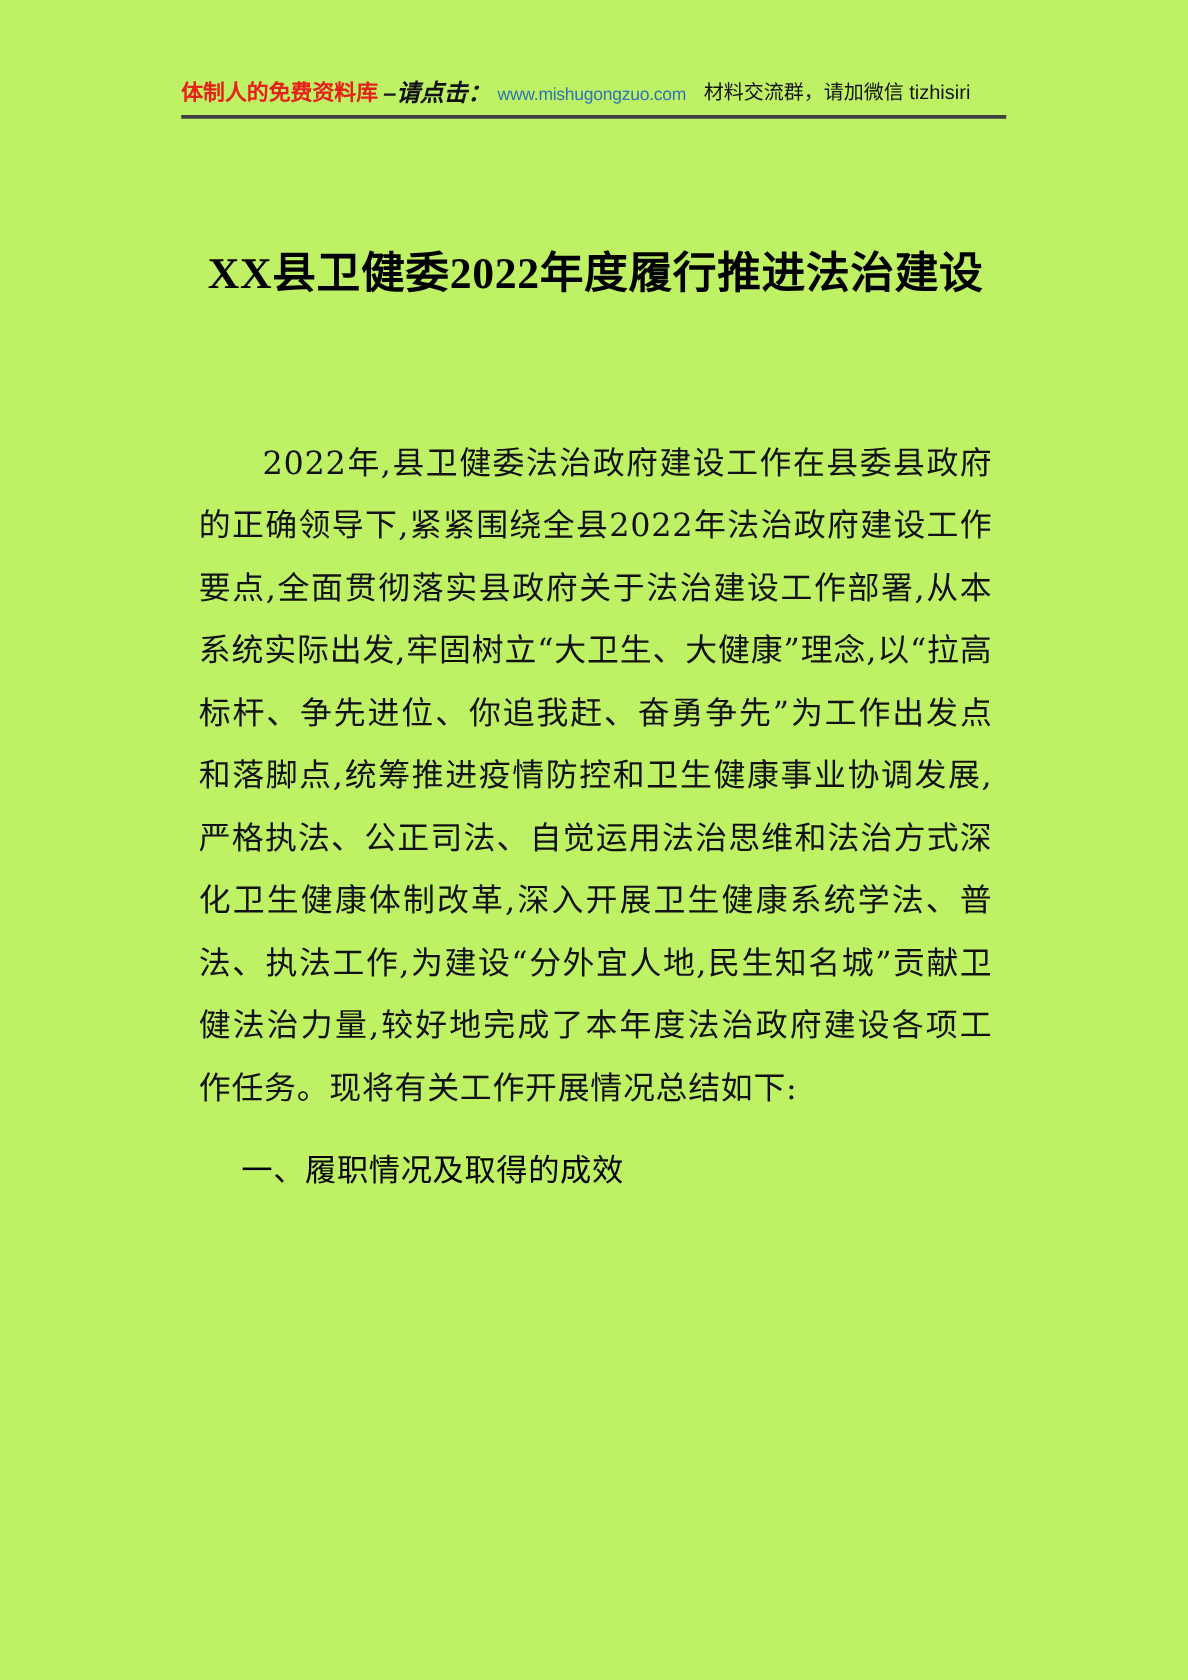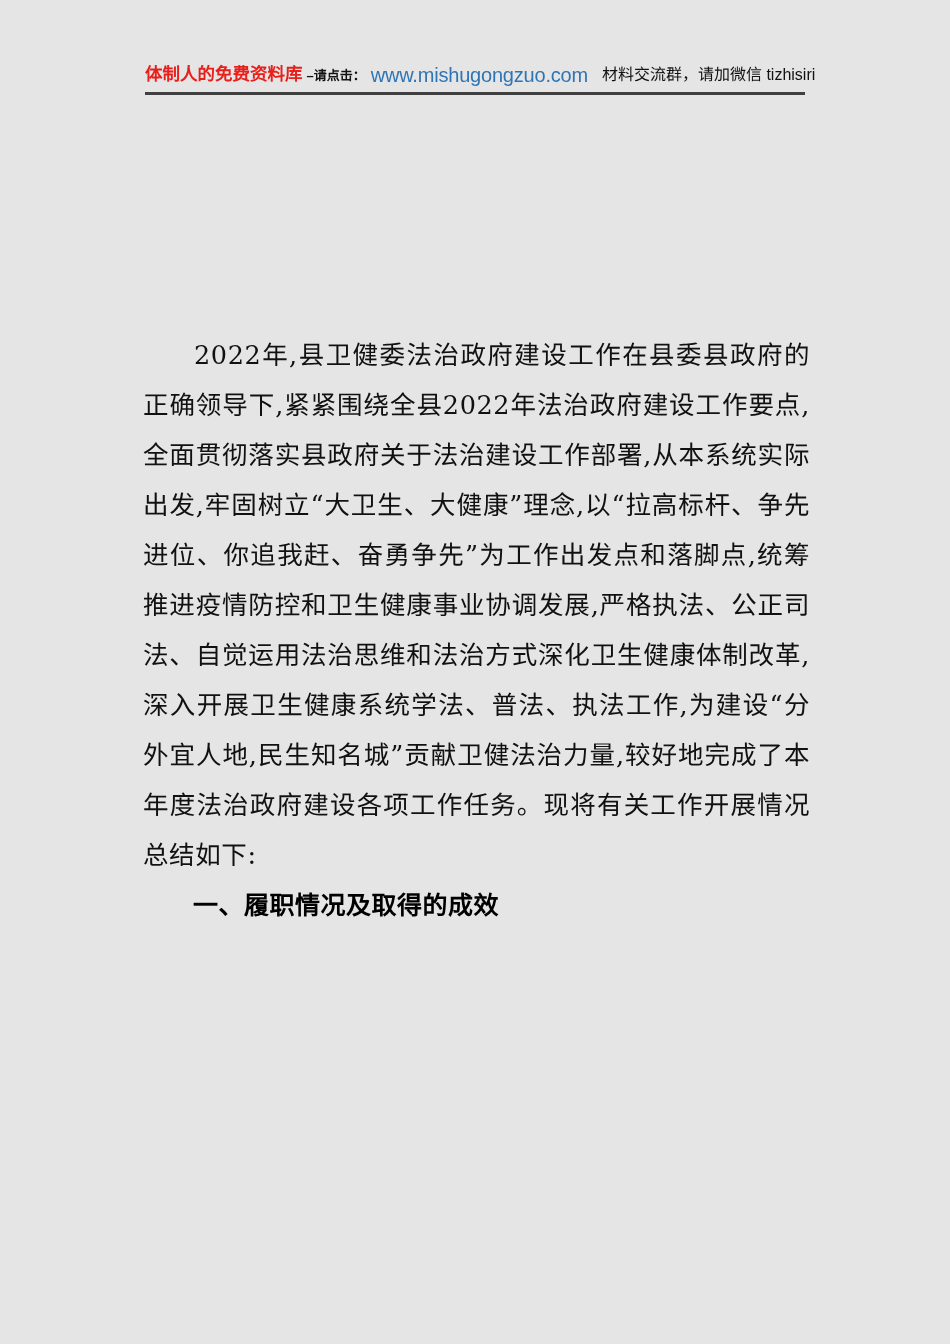--- a/index.html
+++ b/index.html
@@ -14,21 +14,21 @@
     position: relative;
     overflow: hidden;
     font-family: "Liberation Serif", "DejaVu Serif", serif;
     color: #000000;
     -webkit-font-smoothing: antialiased;
   }
 
   .page {
     position: absolute;
     inset: 0;
-    background: #e5e5e5;
+    background: #bef264;
   }
 
   
   .promo-header {
     position: absolute;
     left: 145px;
     top: 58px;
     width: 660px;
     height: 34px;
     display: flex;
@@ -40,27 +40,28 @@
     letter-spacing: 0px;
   }
   .promo-brand {
     color: #E8201C;
     font-weight: 700;
     font-size: 17.5px;
   }
   .promo-click {
     color: #121212;
     font-weight: 700;
-    font-size: 13px;
+    font-size: 19px;
     margin-left: 4px;
+    font-style: italic;
   }
   .promo-url {
     color: #2E75B6;
     font-weight: 400;
-    font-size: 20px;
+    font-size: 14px;
     margin-left: 5px;
     letter-spacing: -0.2px;
   }
   .promo-tail {
     color: #121212;
     font-weight: 400;
     font-size: 16px;
     margin-left: 14px;
   }
   .promo-rule {
@@ -95,51 +96,52 @@
     top: 330px;
     width: 667px;
     font-family: "DejaVu Serif", "Liberation Serif", serif;
     font-size: 25.5px;
     line-height: 50px;
     color: #111111;
     text-align: justify;
     text-justify: inter-ideograph;
   }
   .para {
-    margin: 0;
+    margin: 16px;
     text-indent: 2em;
     text-align: justify;
     text-justify: inter-ideograph;
     letter-spacing: 0.6px;
   }
   .section-heading {
     margin: 0;
     text-indent: 2em;
     font-family: "Liberation Sans", "DejaVu Sans", sans-serif;
-    font-weight: 700;
+    font-weight: 400;
     font-size: 25px;
     line-height: 50px;
     letter-spacing: 0.5px;
     color: #000000;
   }
 </style>
 </head>
 <body>
 
 <div class="page">
 
   <div class="promo-header">
     <span class="promo-brand">体制人的免费资料库</span>
     <span class="promo-click">–请点击：</span>
     <span class="promo-url">www.mishugongzuo.com</span>
     <span class="promo-tail">材料交流群，请加微信 tizhisiri</span>
   </div>
   <div class="promo-rule"></div>
 
   <h1 class="doc-title">
+    <span class="tline">XX县卫健委2022年度履行推进法治建设</span>
   </h1>
 
   <div class="doc-body">
     <p class="para">2022年,县卫健委法治政府建设工作在县委县政府的正确领导下,紧紧围绕全县2022年法治政府建设工作要点,全面贯彻落实县政府关于法治建设工作部署,从本系统实际出发,牢固树立“大卫生、大健康”理念,以“拉高标杆、争先进位、你追我赶、奋勇争先”为工作出发点和落脚点,统筹推进疫情防控和卫生健康事业协调发展,严格执法、公正司法、自觉运用法治思维和法治方式深化卫生健康体制改革,深入开展卫生健康系统学法、普法、执法工作,为建设“分外宜人地,民生知名城”贡献卫健法治力量,较好地完成了本年度法治政府建设各项工作任务。现将有关工作开展情况总结如下:</p>
     <p class="section-heading">一、履职情况及取得的成效</p>
   </div>
 
 </div>
 
 </body></html>

